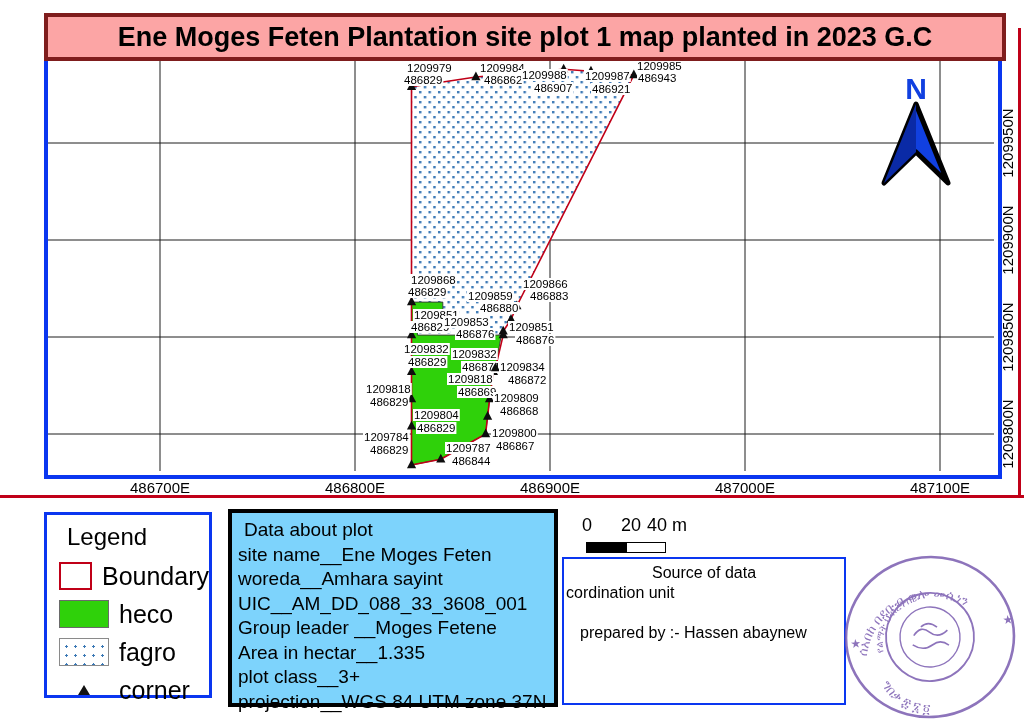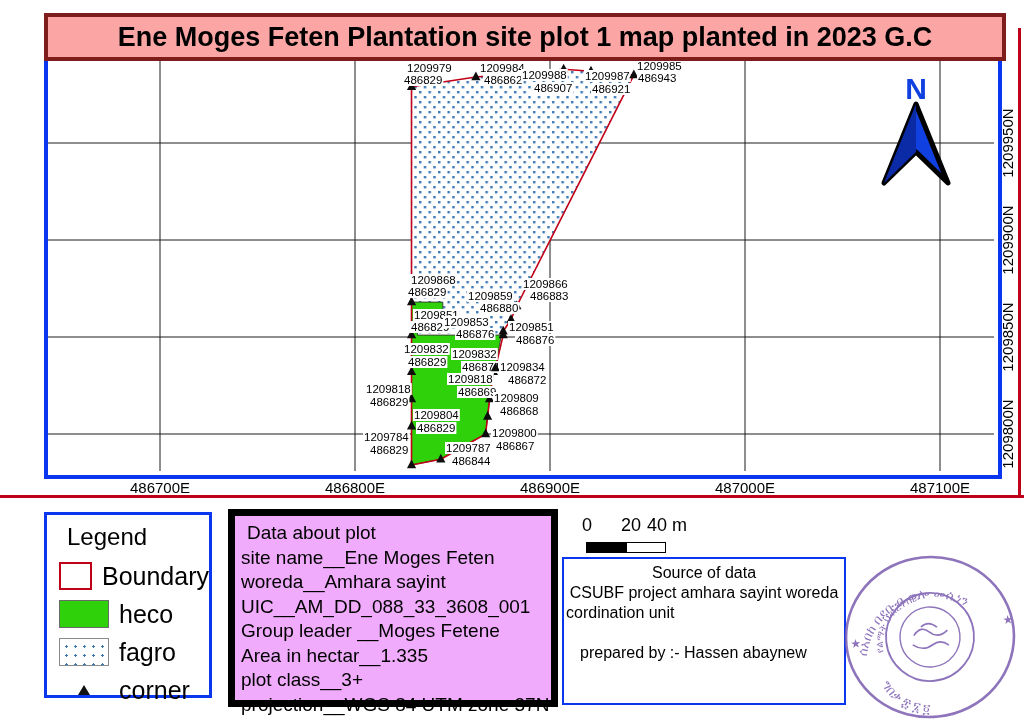--- a/index.html
+++ b/index.html
@@ -18,21 +18,21 @@
   .legend-item{display:flex;align-items:center;margin-bottom:8px;height:30px;}
   .swatch{width:50px;height:28px;margin-right:10px;box-sizing:border-box;}
   .swatch.boundary{background:#fff;border:2px solid #c00018;}
   .swatch.fagro{background:#fff;border:1px solid #8a8a8a;
      background-image:radial-gradient(circle,#3a78b5 1.3px,rgba(0,0,0,0) 1.4px);
      background-size:9px 9px;background-position:2px 3px;}
   .swatch.heco{background:#2fd10a;border:1px solid #6a6a6a;}
   .swatch.corner{background:transparent;border:none;display:flex;align-items:center;justify-content:center;}
   .tri{width:0;height:0;border-left:6px solid transparent;border-right:6px solid transparent;border-bottom:10px solid #111;}
   .legend-label{font-size:25px;color:#000;}
-  .data-box{left:228px;top:509px;width:330px;height:198px;border:7px solid #000000;background:#f0abfc;z-index:3;
+  .data-box{left:228px;top:509px;width:330px;height:198px;border:4px solid #000000;background:#7dd3fc;z-index:3;
             padding:5px 0 0 6px;box-sizing:border-box;font-size:19px;line-height:24.5px;color:#000;}
   .data-box div:first-child{padding-left:6px;}
   .source-box{left:562px;top:557px;width:284px;height:148px;border:2px solid #0a36f0;background:#fff;z-index:3;
               font-size:16px;line-height:20px;color:#000;box-sizing:border-box;padding-top:4px;}
   .src-center{text-align:center;}
   .src-left{padding-left:2px;}
   .src-prep{margin-top:20px;padding-left:16px;}
   
   .scale-labels{left:578px;top:515px;width:140px;height:20px;z-index:3;font-size:18px;color:#000;}
   .scale-labels span{position:absolute;top:0;}
@@ -243,21 +243,20 @@
   <span class="sl1">20</span>
   <span class="sl2">40 m</span>
 </div>
 <div class="abs scale-bar">
   <div class="seg black"></div>
   <div class="seg white"></div>
 </div>
 
 <div class="abs source-box">
   <div class="src-center">Source of data</div>
-  <div class="src-center">CSUBF project amhara sayint woreda</div>
   <div class="src-left">cordination unit</div>
   <div class="src-prep">prepared by :- Hassen abaynew</div>
 </div>
 
 <svg id="stamp-svg" class="abs" viewBox="0 0 184 174" xmlns="http://www.w3.org/2000/svg">
     <g transform="rotate(-6 92 87)" opacity="0.85">
       <ellipse cx="92" cy="87" rx="84" ry="80" fill="none" stroke="#7a5cb0" stroke-width="2.6"></ellipse>
       <circle cx="92" cy="87" r="44" fill="none" stroke="#7a5cb0" stroke-width="1.8"></circle>
       <circle cx="92" cy="87" r="30" fill="none" stroke="#7a5cb0" stroke-width="1.4"></circle>
       <path d="M76,84 q8,-10 16,-2 q8,8 18,0 M74,93 q10,8 20,2 q8,-5 16,2 M84,76 q8,-6 16,2" fill="none" stroke="#7a5cb0" stroke-width="1.6"></path>

